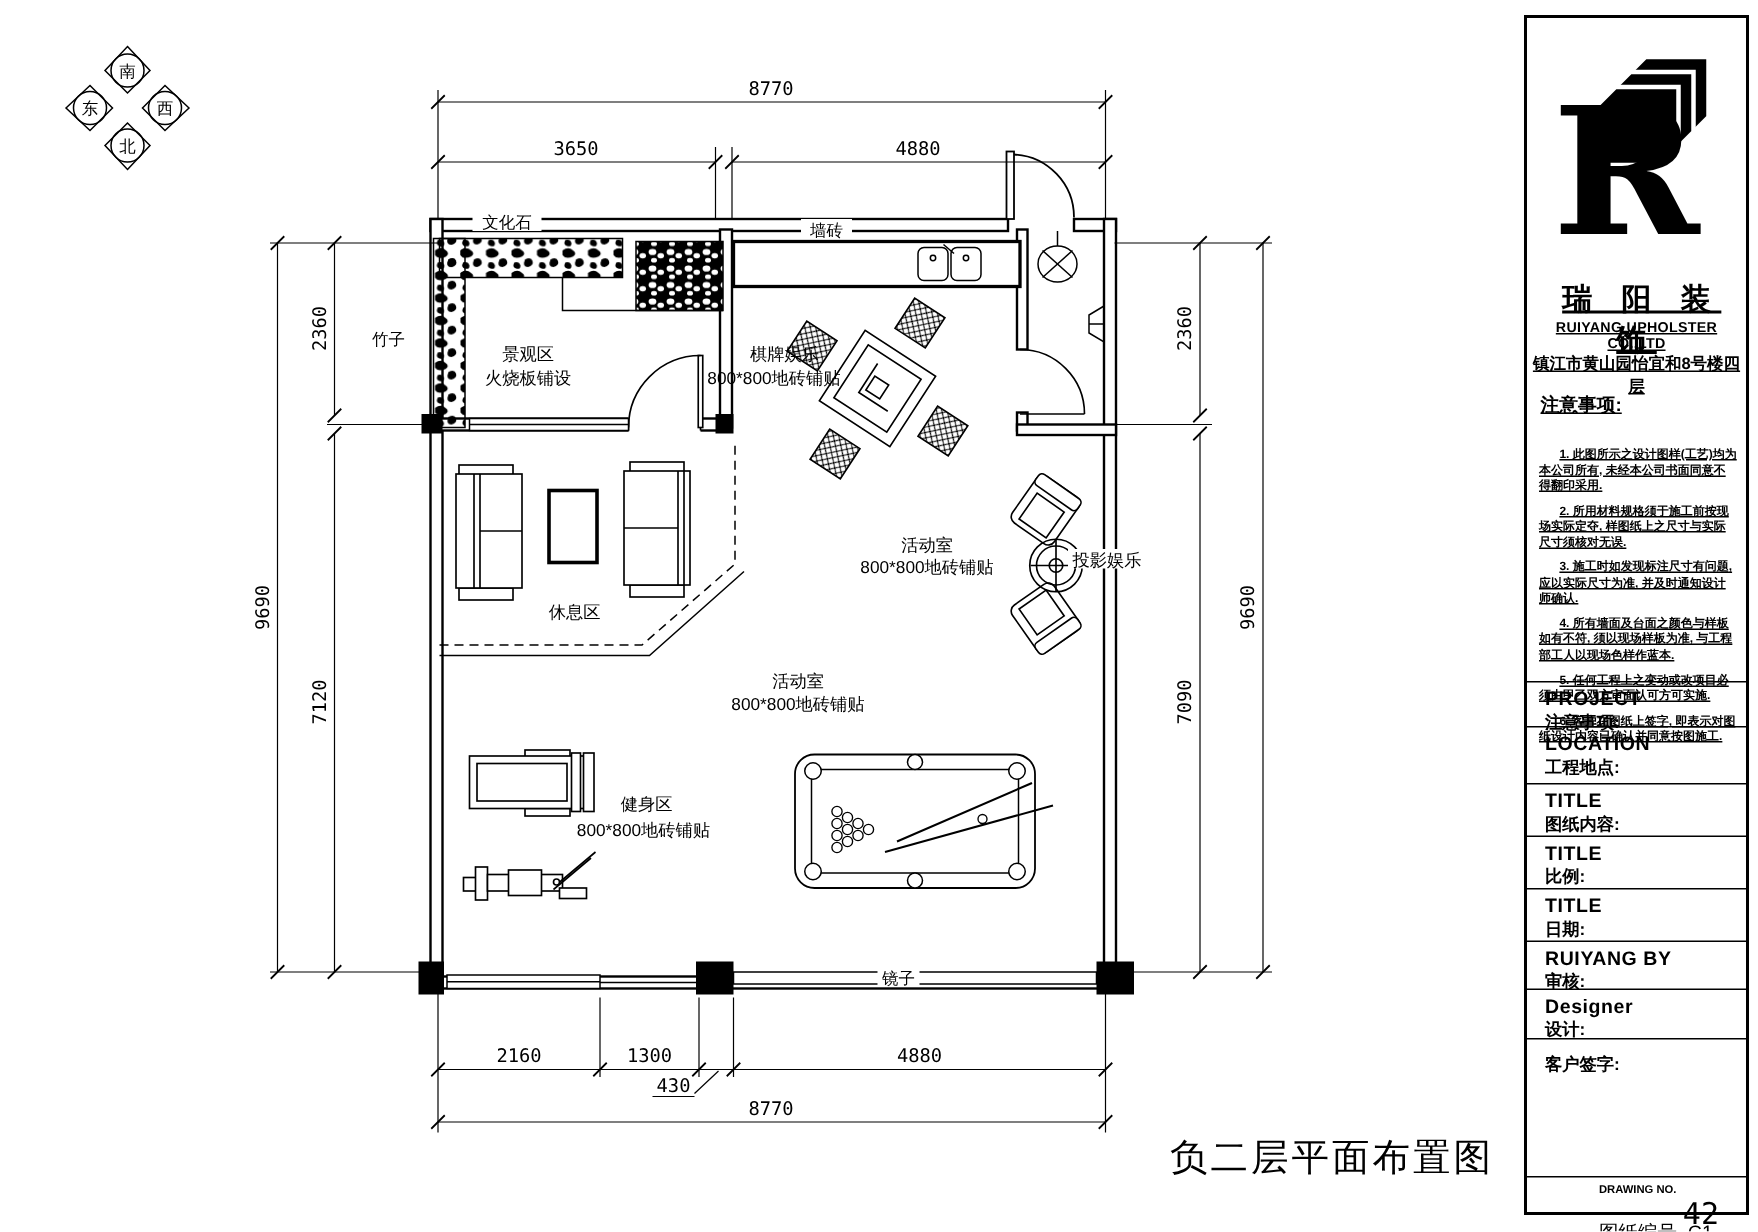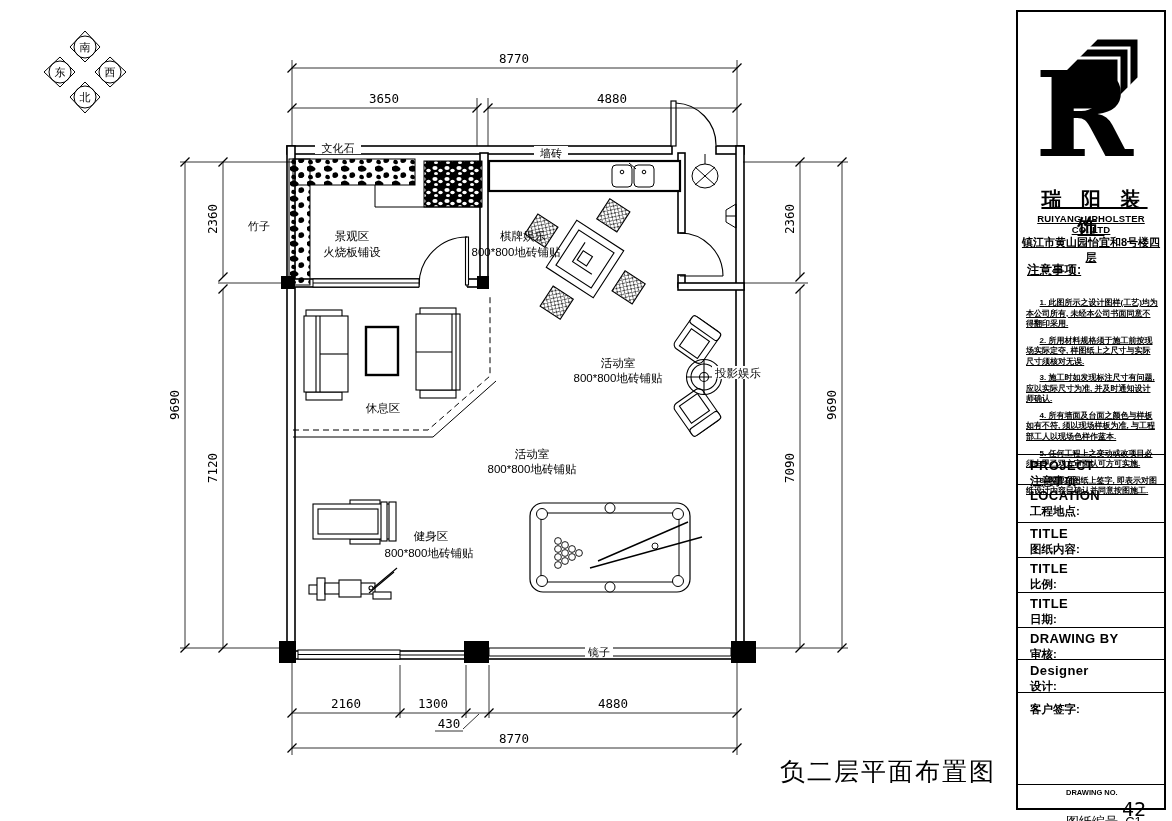--- a/index.html
+++ b/index.html
@@ -407,21 +407,21 @@
   </div>
   <div class="fieldrow" style="top:545px;height:35px;">
     <div class="en">TITLE</div>
     <div class="cn">比例:</div>
   </div>
   <div class="fieldrow" style="top:580px;height:35px;">
     <div class="en">TITLE</div>
     <div class="cn">日期:</div>
   </div>
   <div class="fieldrow" style="top:615px;height:32px;">
-    <div class="en">DRAWING BY</div>
+    <div class="en">RUIYANG BY</div>
     <div class="cn">审核:</div>
   </div>
   <div class="fieldrow" style="top:647px;height:33px;">
     <div class="en">Designer</div>
     <div class="cn">设计:</div>
   </div>
   <div class="fieldrow" style="top:680px;height:92px;">
     <div class="cn" style="margin-top:6px;">客户签字:</div>
   </div>
   <div class="fieldrow drawrow" style="top:772px;height:24px;padding-left:48px;">

